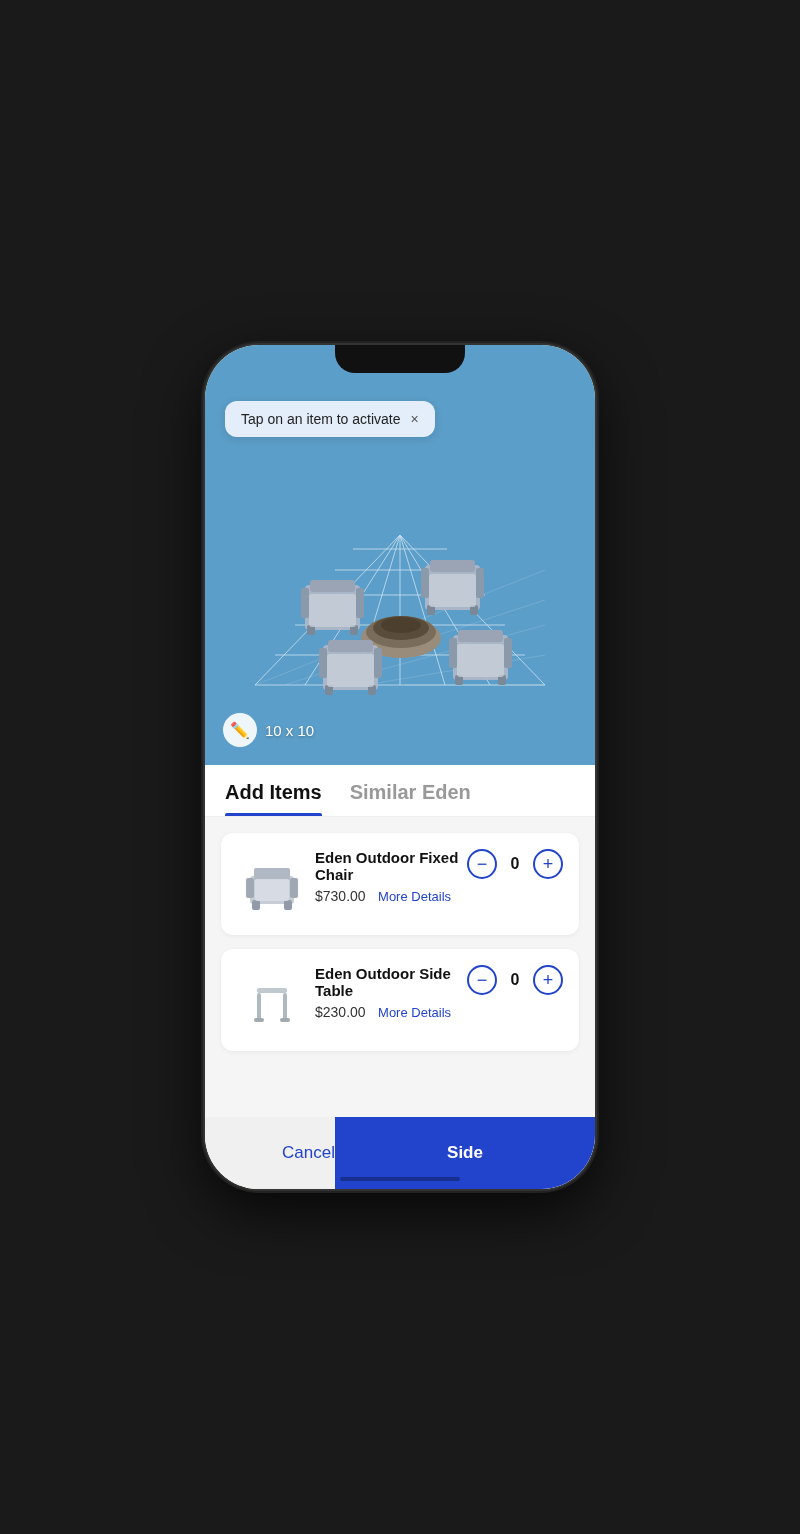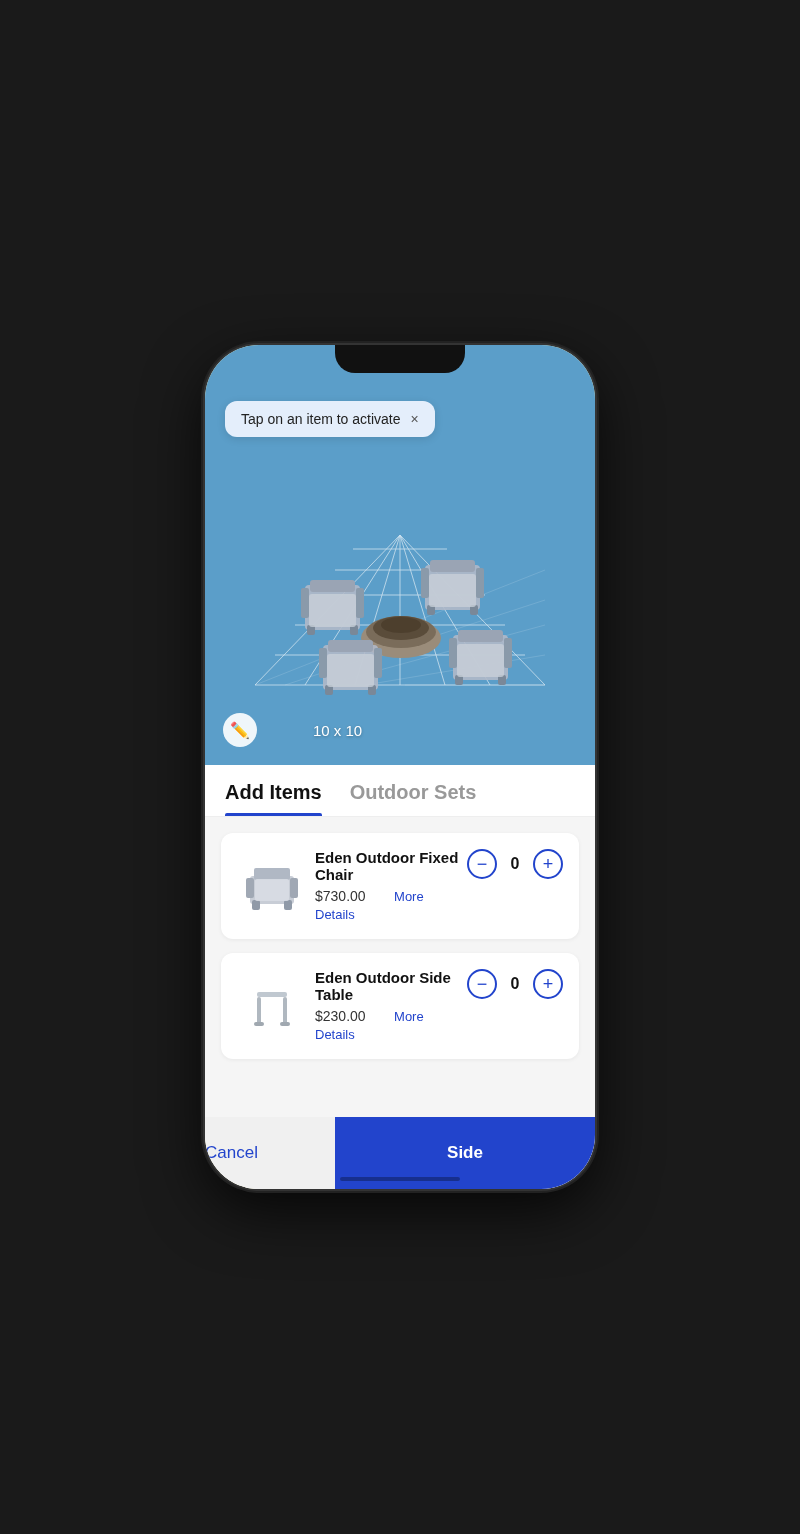--- a/index.html
+++ b/index.html
@@ -108,21 +108,20 @@
       align-items: center;
       justify-content: center;
       font-size: 16px;
     }
 
     .dimensions-label {
       font-size: 15px;
       color: #fff;
       font-weight: 500;
       text-shadow: 0 1px 3px rgba(0,0,0,0.3);
-      margin-left: 48px;
     }
 
     
     .tabs-section {
       background: #fff;
       padding: 0 20px;
       border-bottom: 1px solid #eee;
       flex-shrink: 0;
     }
 
@@ -191,21 +190,21 @@
       font-size: 15px;
       font-weight: 600;
       color: #111;
       margin-bottom: 4px;
     }
 
     .item-price {
       font-size: 14px;
       color: #333;
       font-weight: 500;
-      margin-right: 24px;
+      margin-right: 8px;
     }
 
     .item-details-link {
       font-size: 13px;
       color: #2244cc;
       cursor: pointer;
     }
 
     .item-counter {
       display: flex;
@@ -242,21 +241,21 @@
       display: flex;
       height: 72px;
       flex-shrink: 0;
       background: #f0f0f0;
     }
 
     .cancel-btn {
       flex: 1;
       display: flex;
       align-items: center;
-      justify-content: flex-start;
+      justify-content: flex-end;
       font-size: 17px;
       font-weight: 500;
       color: #2244cc;
       cursor: pointer;
       background: #f0f0f0;
     }
 
     .apply-btn {
       flex: 2;
       display: flex;
@@ -378,21 +377,21 @@
         <span class="dimensions-label">10 x 10</span>
       </div>
     </div>
 
     <div class="tabs-section">
       <div class="tabs-row">
         <div class="tab-item active">
           <span>Add Items</span>
         </div>
         <div class="tab-item">
-          <span>Outdoor Sets</span>
+          <span>Similar Eden</span>
         </div>
       </div>
     </div>
 
     <div class="items-list">
 
       <div class="item-card">
         <div class="item-thumb">
           <svg width="60" height="60" viewBox="0 0 60 60" xmlns="http://www.w3.org/2000/svg">
             <rect x="8" y="22" width="44" height="28" rx="3" fill="#c8cdd6"></rect>

